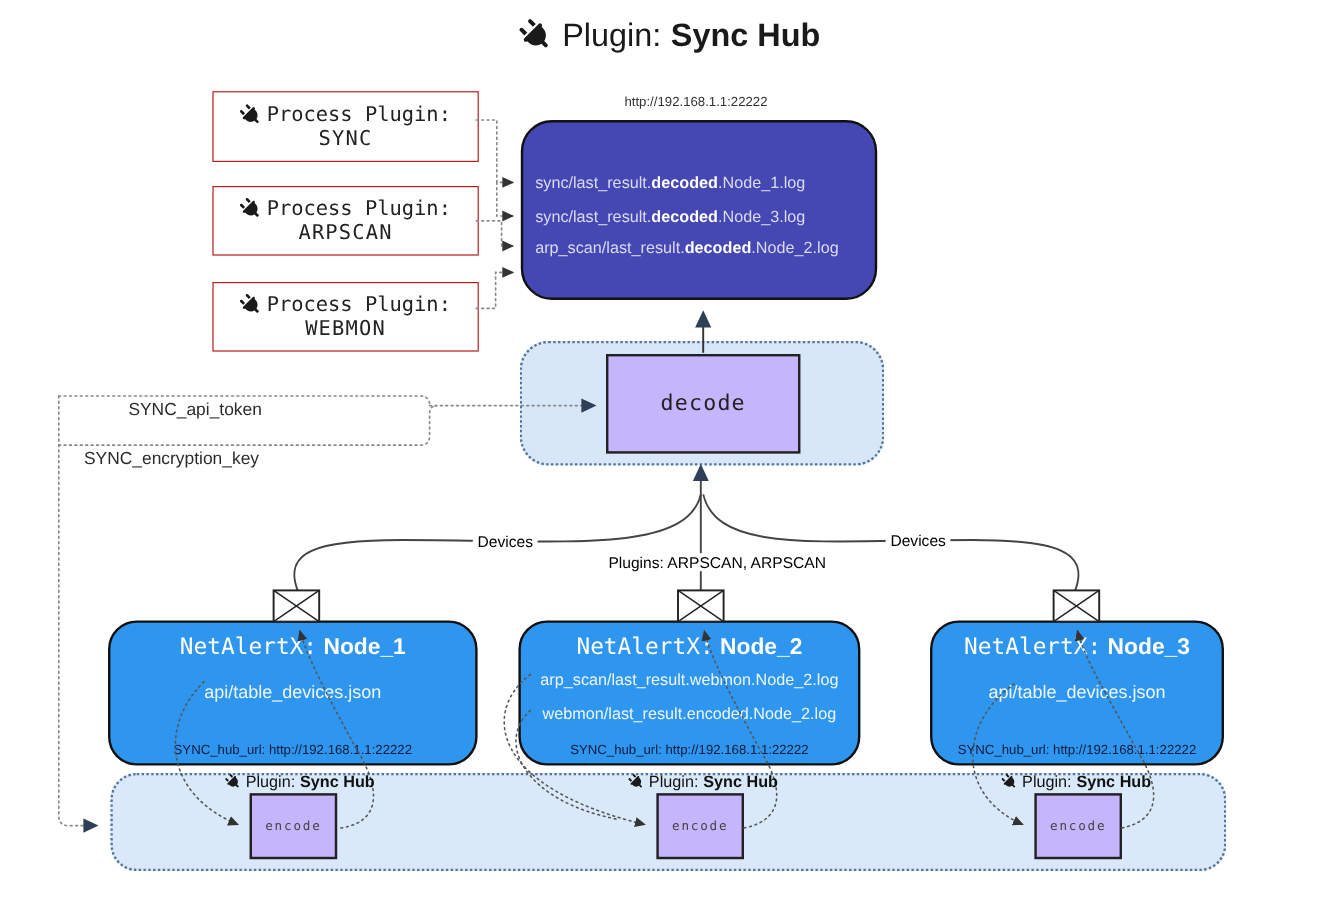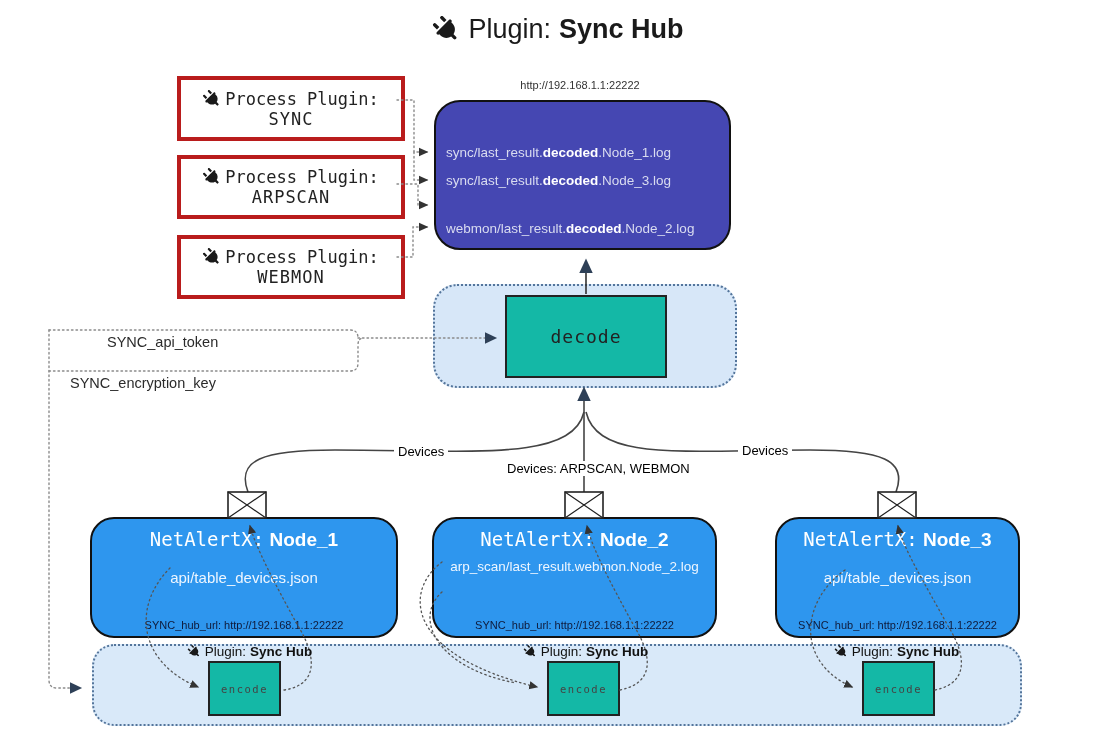--- a/index.html
+++ b/index.html
@@ -8,40 +8,40 @@
   .abs{position:absolute;}
   .mono{font-family:"DejaVu Sans Mono","Liberation Mono",monospace;}
 
   
   .title{top:14px;left:0;width:100%;display:flex;justify-content:center;align-items:center;
          gap:8px;font-size:27px;color:#1a1a1a;z-index:4;}
   .title b{font-weight:700;}
   .plug{display:inline-block;transform:rotate(-45deg);line-height:0;}
 
   
-  .pbox{left:177px;width:220px;background:#fff;border:4px solid #b91c1c;z-index:2;
+  .pbox{left:177px;width:220px;background:#fff;border:1px solid #b91c1c;z-index:2;
         display:flex;flex-direction:column;justify-content:center;align-items:center;
         font-family:"DejaVu Sans Mono","Liberation Mono",monospace;font-size:17px;color:#222;}
   .pbox .l1{display:flex;align-items:center;gap:4px;}
   .pbox .l2{letter-spacing:1px;}
 
   
   .hub-url{top:79px;left:430px;width:300px;text-align:center;font-size:11px;color:#333;z-index:4;}
   .hub{left:434px;top:100px;width:297px;height:150px;border-radius:26px;background:#4547b2;
        border:2px solid #111;z-index:2;box-sizing:border-box;}
   .hub-title{position:absolute;top:11px;left:0;width:100%;text-align:center;color:#fff;font-size:20px;}
   .hub-title .mono{font-size:20px;}
   .hub-title b{font-weight:700;}
   .hub-log{position:absolute;left:10px;font-size:13.5px;color:#d9dcf0;white-space:nowrap;}
   .hub-log b{color:#fff;font-weight:700;}
 
   
   .decode-wrap{left:433px;top:284px;width:300px;height:100px;border-radius:24px;
                background:#d7e7f8;border:2px dotted #54759b;z-index:1;}
-  .whitebox{background:#14b8a6;border:2px solid #222;box-sizing:border-box;display:flex;
+  .whitebox{background:#c4b5fd;border:2px solid #222;box-sizing:border-box;display:flex;
             align-items:center;justify-content:center;z-index:3;}
   .decode-box{left:505px;top:295px;width:162px;height:83px;font-size:18px;letter-spacing:1px;color:#222;}
 
   
   .tok{background:#fff;padding:0 4px;font-size:14.5px;color:#2b2b2b;z-index:6;white-space:nowrap;margin-top:13px;}
 
   
   .edge-label{background:#fff;padding:0 4px;font-size:13px;color:#000000;z-index:6;white-space:nowrap;}
 
   
@@ -106,46 +106,47 @@
           </svg></span>
       <span>Process Plugin:</span>
       </div>
     <div class="l2">WEBMON</div>
   </div>
 
   <div class="abs hub-url">http://192.168.1.1:22222</div>
   <div class="abs hub">
     <div class="hub-log" style="top:43px;"><span>sync/last_result.</span><b>decoded</b><span>.Node_1.log</span></div>
     <div class="hub-log" style="top:71px;"><span>sync/last_result.</span><b>decoded</b><span>.Node_3.log</span></div>
-    <div class="hub-log" style="top:119px;"><span>webmon/last_result.</span><b>decoded</b><span>.Node_2.log</span></div>
+    <div class="hub-log" style="top:97px;"><span>arp_scan/last_result.</span><b>decoded</b><span>.Node_2.log</span></div>
   </div>
 
   <div class="abs decode-wrap"></div>
   <div class="abs whitebox decode-box mono">
     <span>decode</span>
   </div>
 
   <div class="abs tok" style="left:103px;top:321px;">SYNC_api_token</div>
   <div class="abs tok" style="left:66px;top:362px;">SYNC_encryption_key</div>
 
   <div class="abs edge-label" style="left:394px;top:444px;">Devices</div>
-  <div class="abs edge-label" style="left:503px;top:461px;">Devices: ARPSCAN, WEBMON</div>
+  <div class="abs edge-label" style="left:503px;top:461px;">Plugins: ARPSCAN, ARPSCAN</div>
   <div class="abs edge-label" style="left:738px;top:443px;">Devices</div>
 
   <div class="abs node" style="left:90px;width:308px;">
     <div class="node-title">
       <span class="mono">NetAlertX:</span> <b>Node_1</b></div>
     <div class="node-file" style="top:50px;font-size:15px;">api/table_devices.json</div>
     <div class="node-url">SYNC_hub_url: http://192.168.1.1:22222</div>
   </div>
 
   <div class="abs node" style="left:432px;width:285px;">
     <div class="node-title">
       <span class="mono">NetAlertX:</span> <b>Node_2</b></div>
     <div class="node-file" style="top:40px;">arp_scan/last_result.webmon.Node_2.log</div>
+    <div class="node-file" style="top:68px;">webmon/last_result.encoded.Node_2.log</div>
     <div class="node-url">SYNC_hub_url: http://192.168.1.1:22222</div>
   </div>
 
   <div class="abs node" style="left:775px;width:245px;padding-left:44px;">
     <div class="node-title">
       <span class="mono">NetAlertX:</span> <b>Node_3</b></div>
     <div class="node-file" style="top:50px;font-size:15px;">api/table_devices.json</div>
     <div class="node-url">SYNC_hub_url: http://192.168.1.1:22222</div>
   </div>
 

